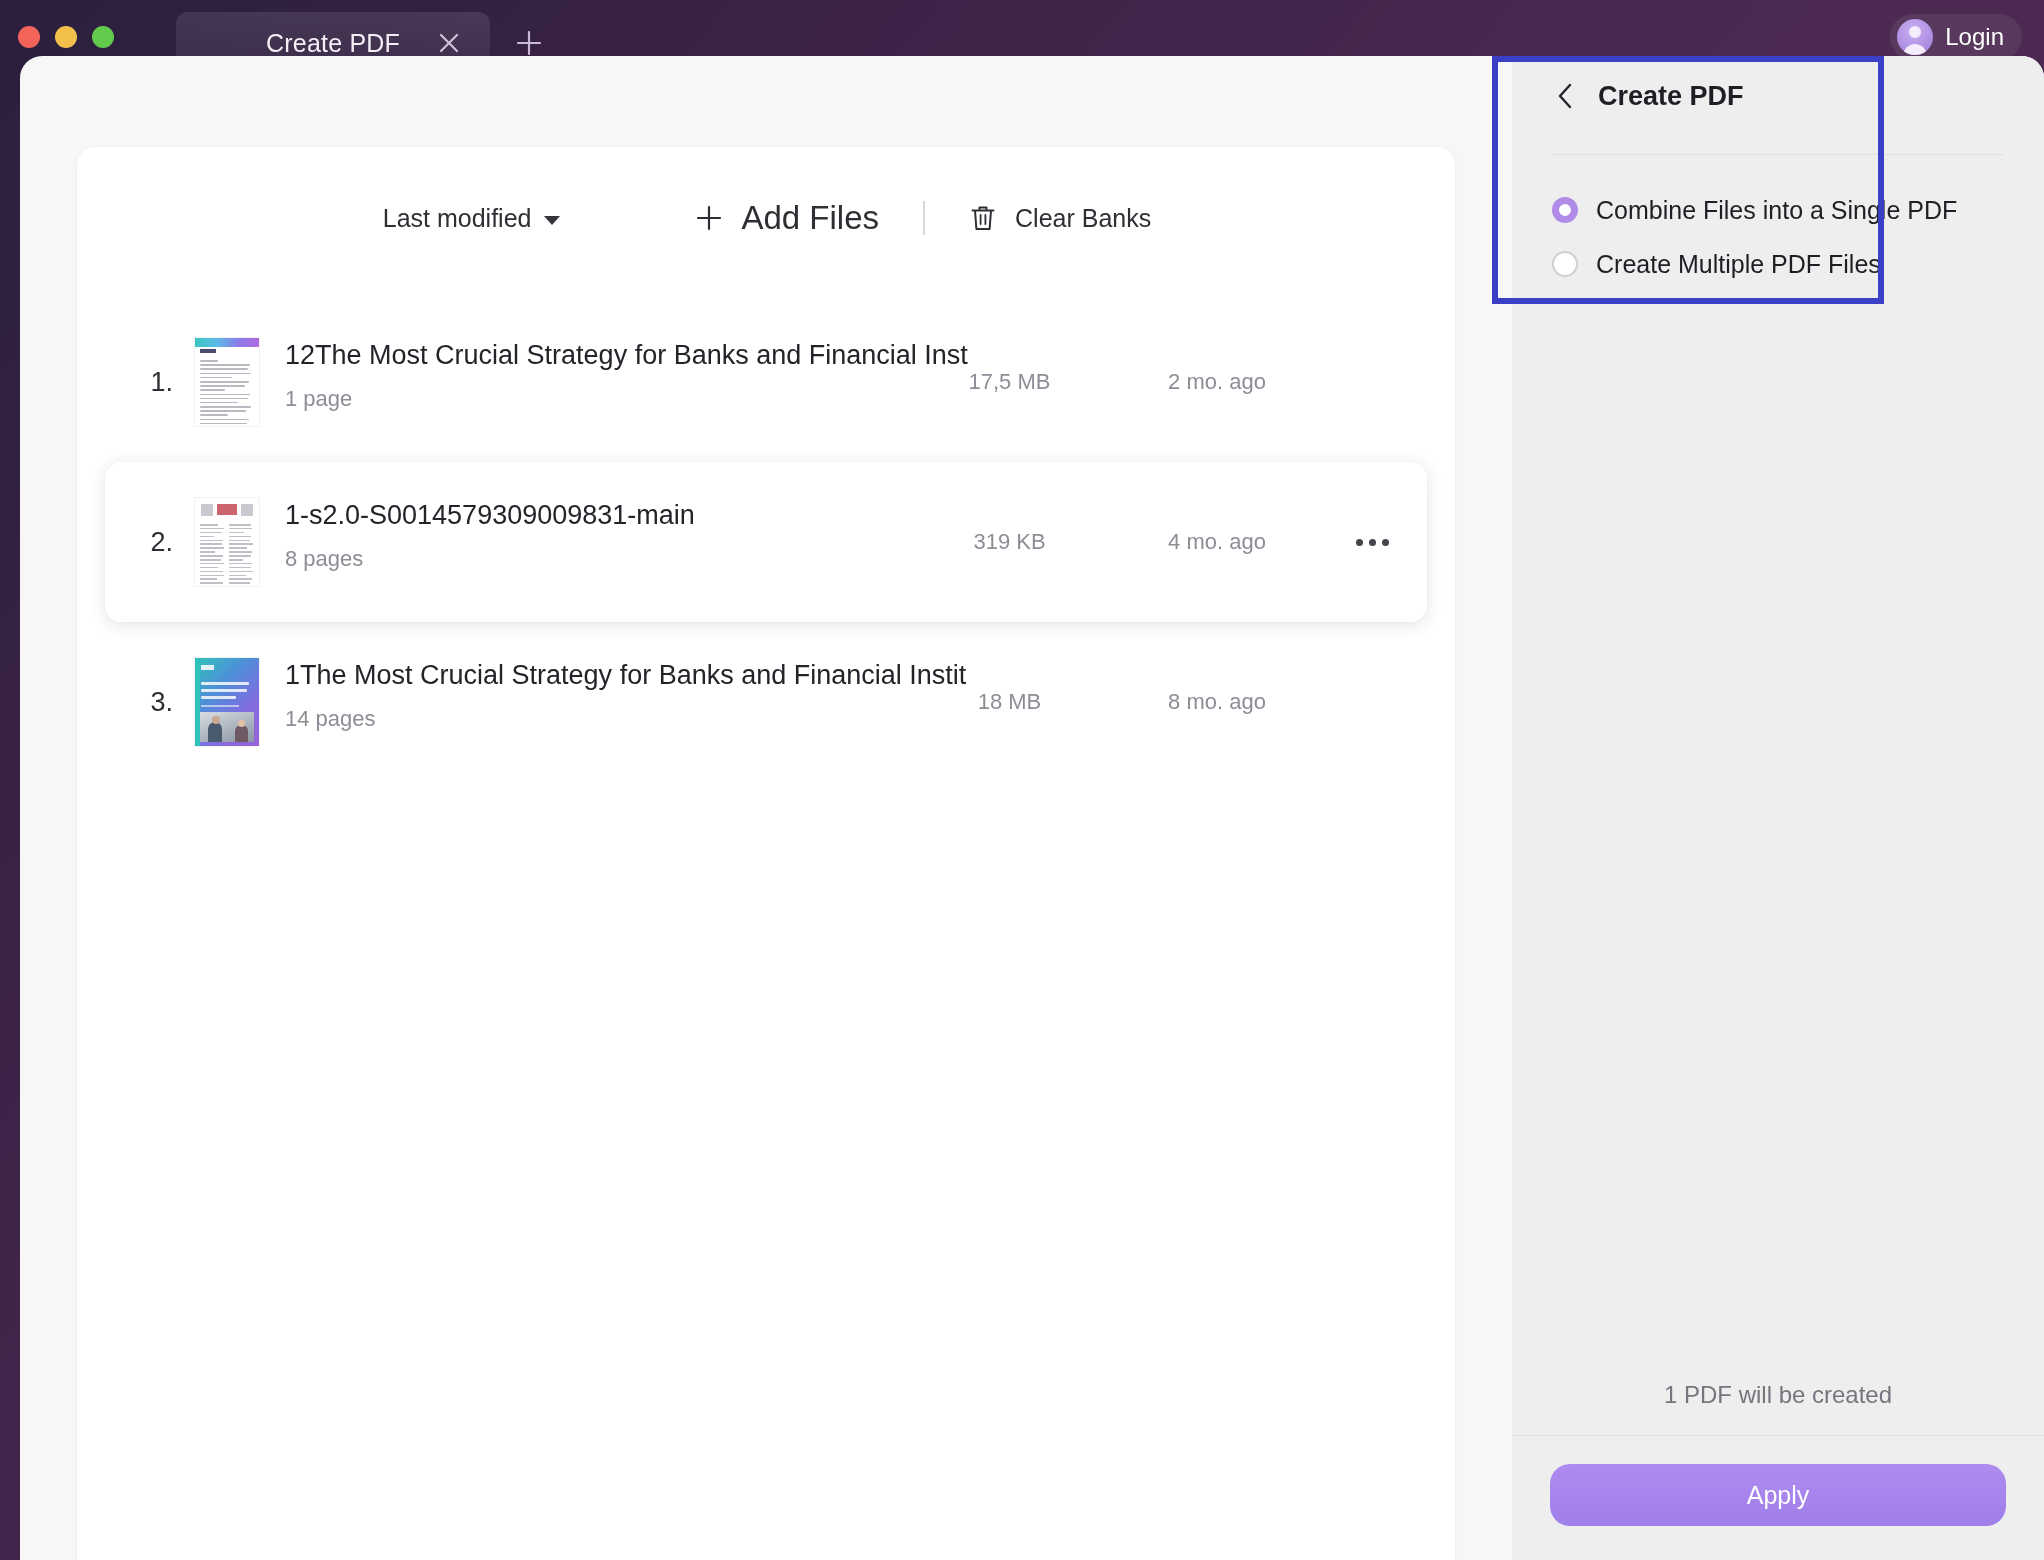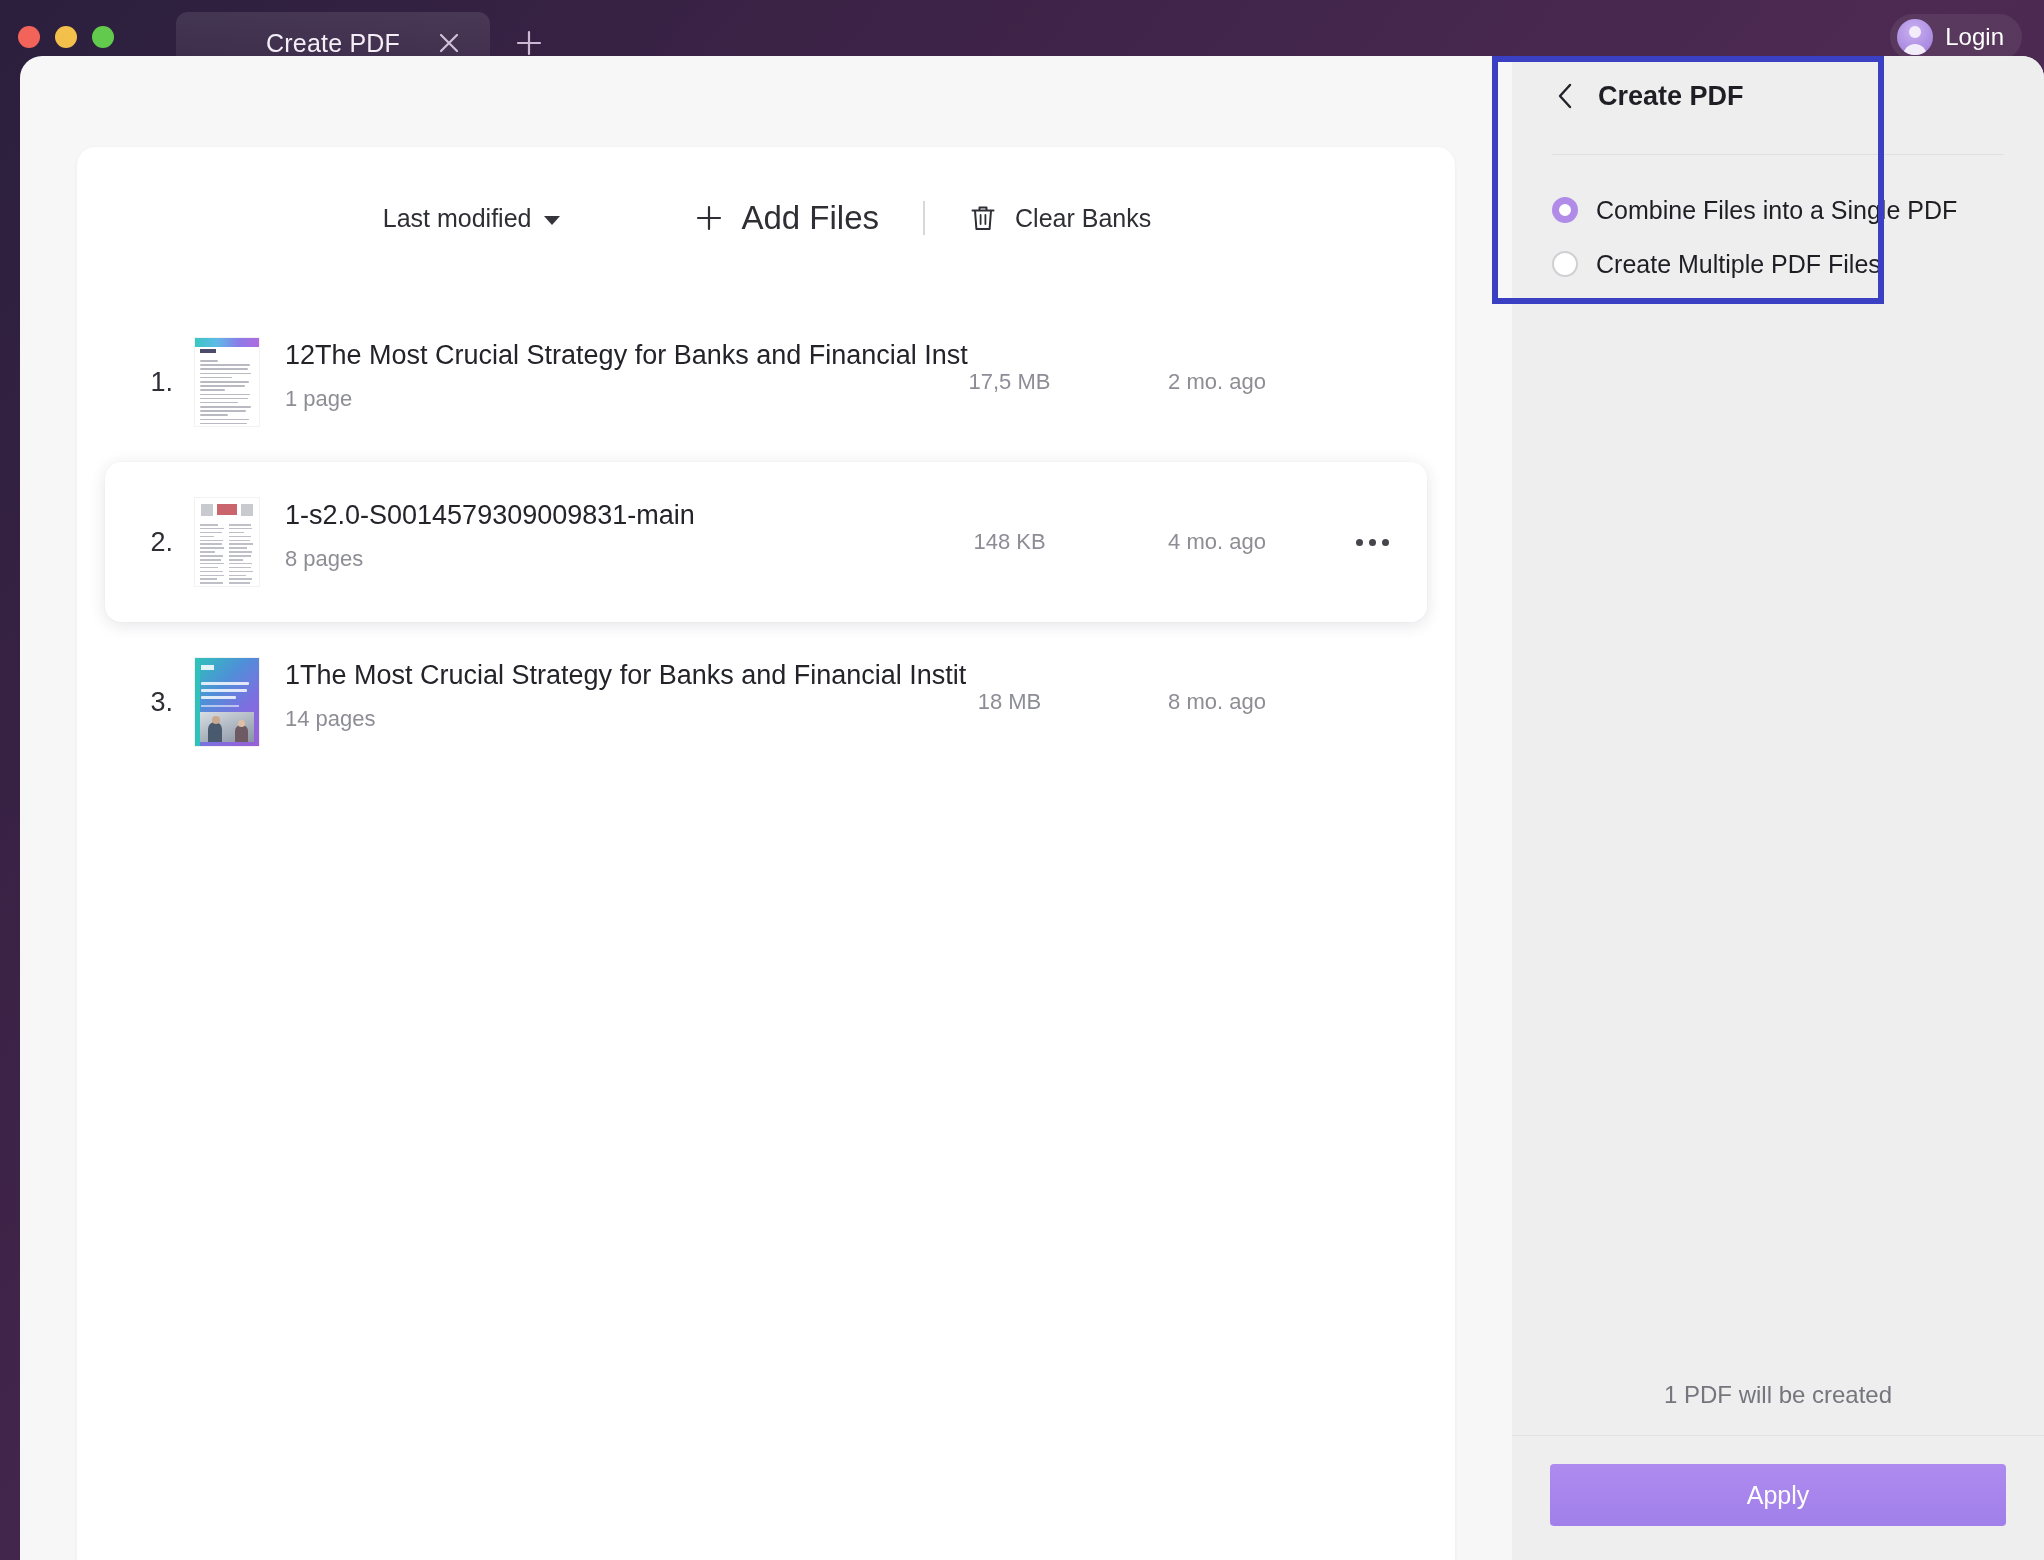--- a/index.html
+++ b/index.html
@@ -446,21 +446,21 @@
     padding-bottom: 26px;
   }
 
   #panel-footer {
     border-top: 1px solid #e2e2e2;
     padding: 28px 38px 34px 38px;
     background: #eeeeee;
   }
   #apply-btn {
     height: 62px;
-    border-radius: 4px;
+    border-radius: 20px;
     background: linear-gradient(180deg, #ad8bef 0%, #a17fea 100%);
     color: #ffffff;
     font-size: 25px;
     display: flex;
     align-items: center;
     justify-content: center;
   }
 </style>
 </head>
 <body>
@@ -623,21 +623,21 @@
                     <i style="width:84%"></i>
 
                 </div>
               </div>
             </div>
           </div>
           <div class="file-meta">
             <div class="file-name">1-s2.0-S0014579309009831-main</div>
             <div class="file-pages">8 pages</div>
           </div>
-          <div class="file-size">148 KB</div>
+          <div class="file-size">319 KB</div>
           <div class="file-date">4 mo. ago</div>
           <div class="row-menu">
             <span></span>
               <span></span>
               <span></span>
           </div>
         </div>
 
         <div class="file-row">
           <div class="file-index">3.</div>

